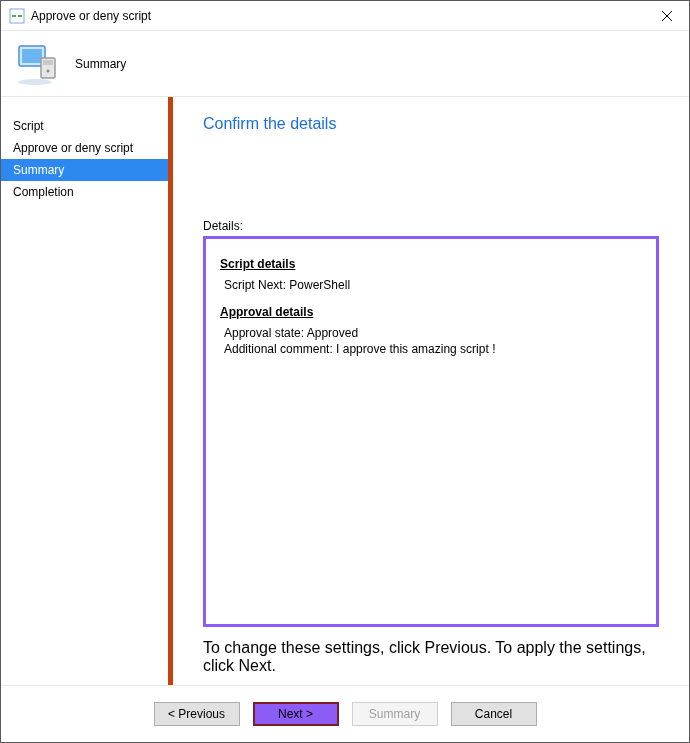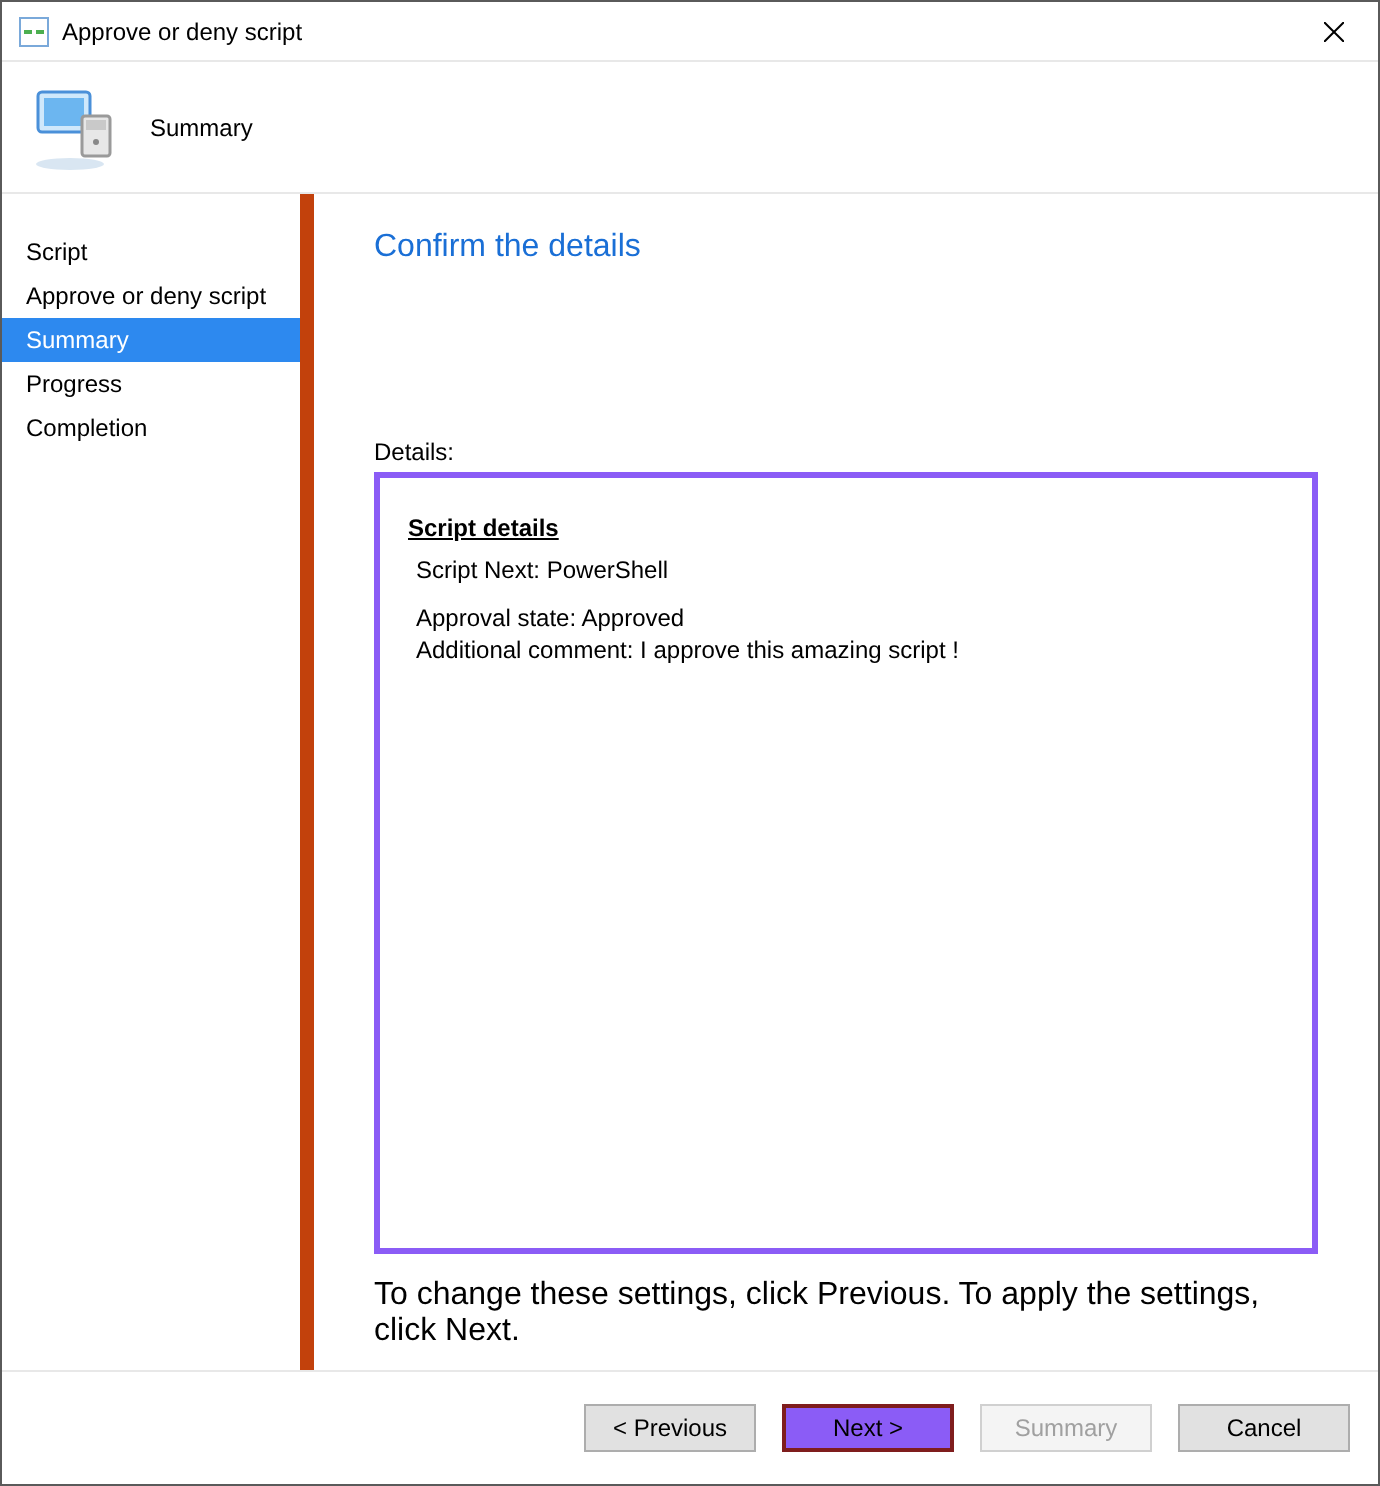--- a/index.html
+++ b/index.html
@@ -50,23 +50,23 @@
     .header-icon { width: 48px; height: 48px; margin-right: 14px; display:flex; align-items:center; justify-content:center; }
     .header-title { font-size: 12px; color: #000; }
 
     .main {
       flex: 1;
       display: flex;
       min-height: 0;
       border-bottom: 1px solid #e8e8e8;
     }
     .sidebar {
-      width: 156px;
-      background: #fff;
-      border-right: 7px solid #c2410c;
+      width: 172px;
+      background: #fff;
+      border-right: 5px solid #c2410c;
       padding: 18px 0 0 0;
     }
     .sidebar-item {
       padding: 3px 10px 3px 12px;
       color: #000;
       cursor: pointer;
       font-size: 12px;
       line-height: 16px;
     }
     .sidebar-item.selected {
@@ -102,21 +102,21 @@
       font-size: 12px;
     }
     .detail-line { font-size: 12px; margin-left: 4px; line-height: 16px; }
     .sec-gap { height: 8px; }
     .hint { font-size: 16px; color: #000; margin-top: 12px; }
 
     .footer {
       height: 56px;
       display: flex;
       align-items: center;
-      justify-content: flex-end;
+      justify-content: center;
       padding: 0 14px;
       gap: 13px;
       background: #fff;
     }
     button.wiz {
       width: 86px;
       height: 24px;
       font-family: inherit;
       font-size: 12px;
       background: #e1e1e1;
@@ -167,31 +167,31 @@
     </svg>
   </span>
   <span class="header-title">Summary</span>
 </div>
 
 <div class="main">
   <div class="sidebar">
     <div class="sidebar-item">Script</div>
     <div class="sidebar-item">Approve or deny script</div>
     <div class="sidebar-item selected">Summary</div>
-    <div class="sidebar-item">Progress</div>
     <div class="sidebar-item">Completion</div>
   </div>
 
   <div class="content">
     <div class="page-title">Confirm the details</div>
     <div class="details-label">Details:</div>
     <div class="details-box">
       <div class="sec-head">Script details</div>
       <div class="detail-line">Script Next: PowerShell</div>
       <div class="sec-gap"></div>
+      <div class="sec-head">Approval details</div>
       <div class="detail-line">Approval state: Approved</div>
       <div class="detail-line">Additional comment: I approve this amazing script !</div>
     </div>
     <div class="hint">To change these settings, click Previous. To apply the settings, click Next.</div>
   </div>
 </div>
 
 <div class="footer">
   <button class="wiz">&lt; Previous</button>
   <button class="wiz default">Next &gt;</button>

